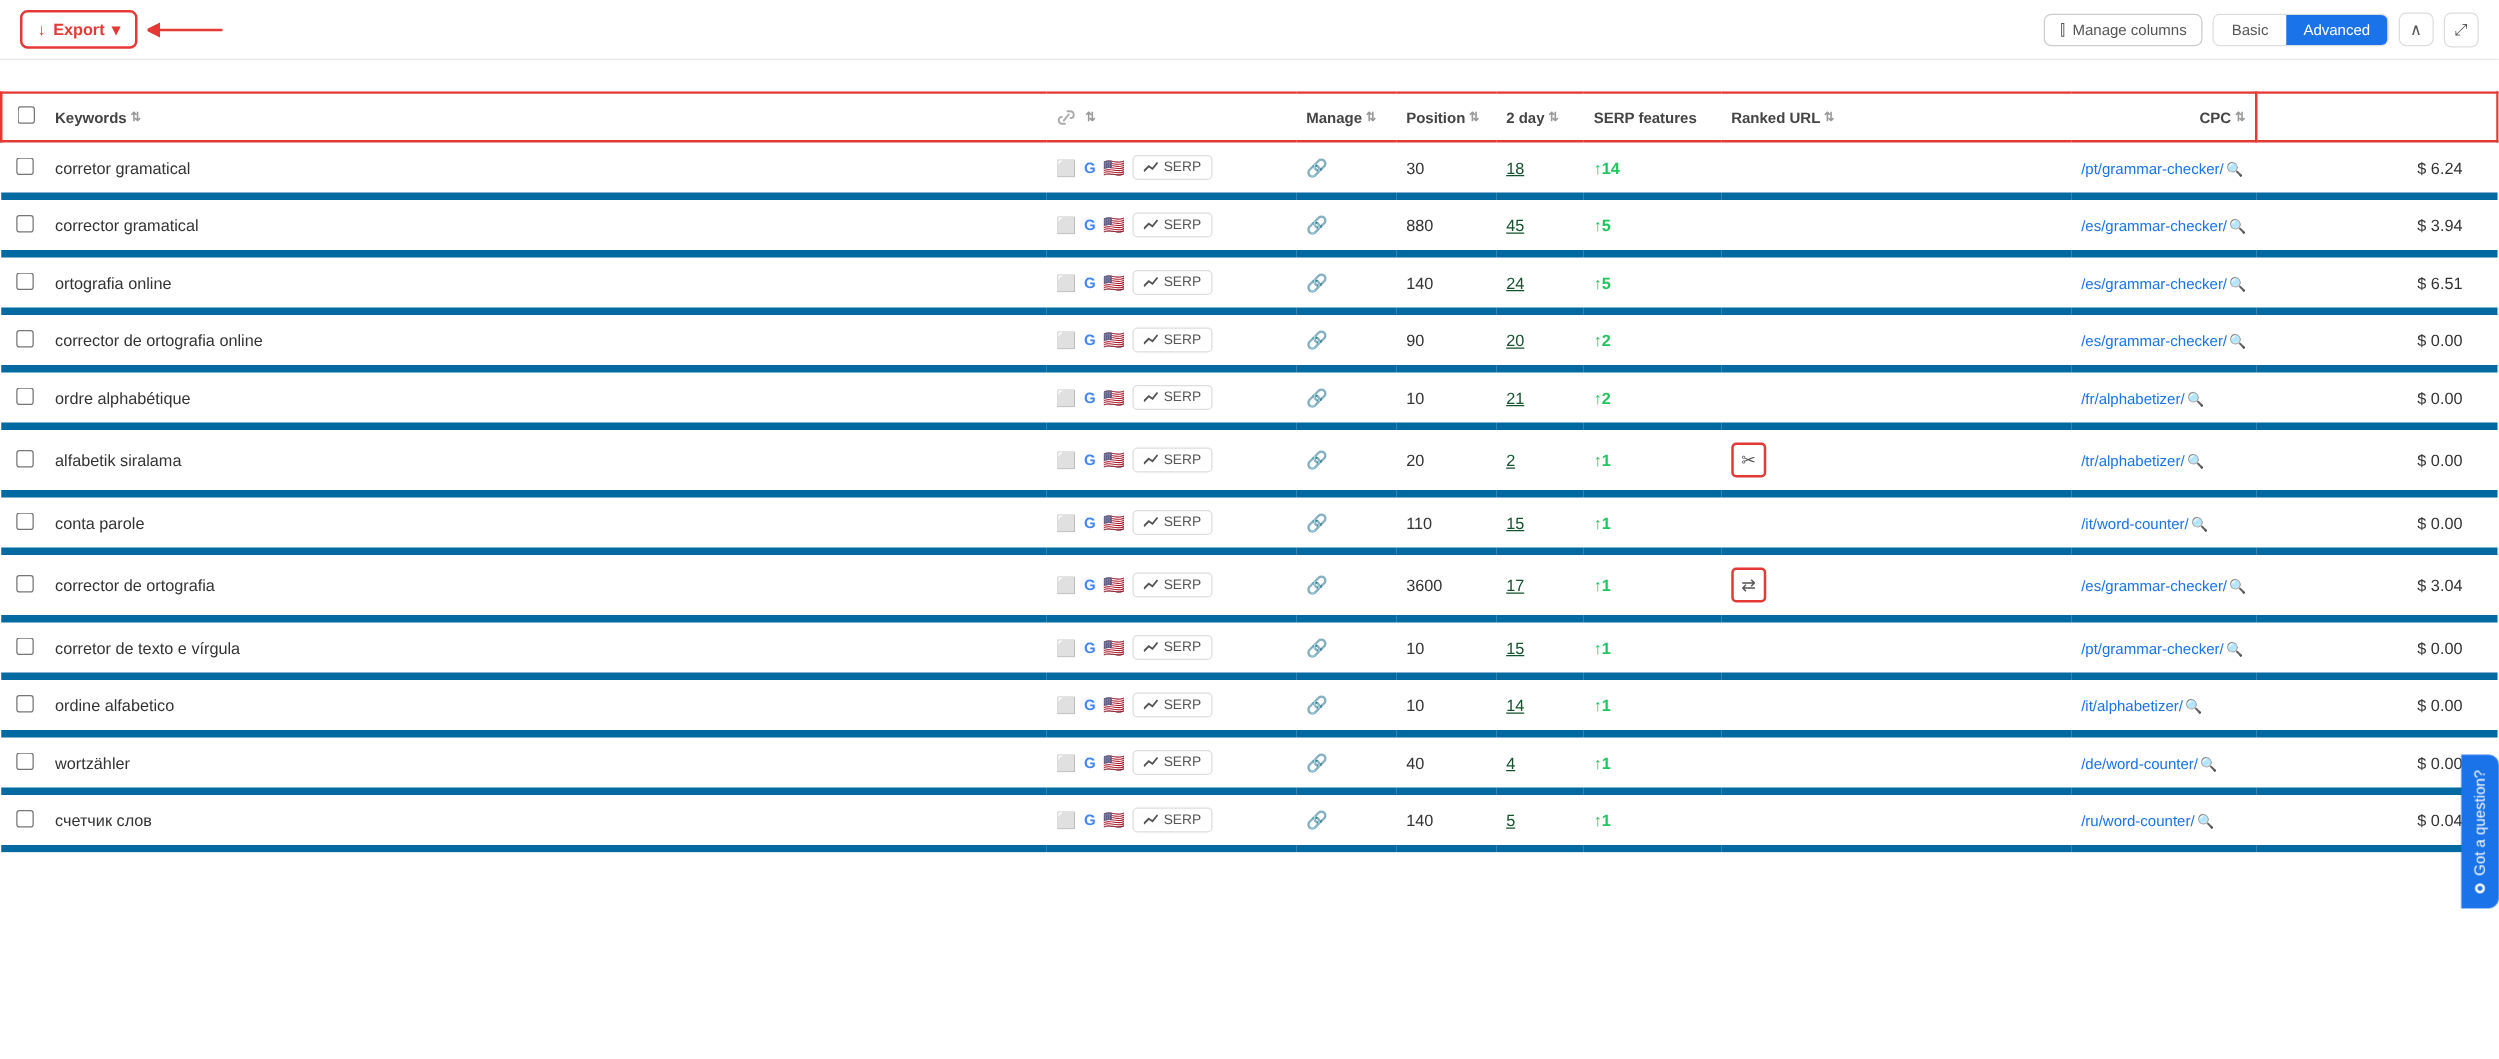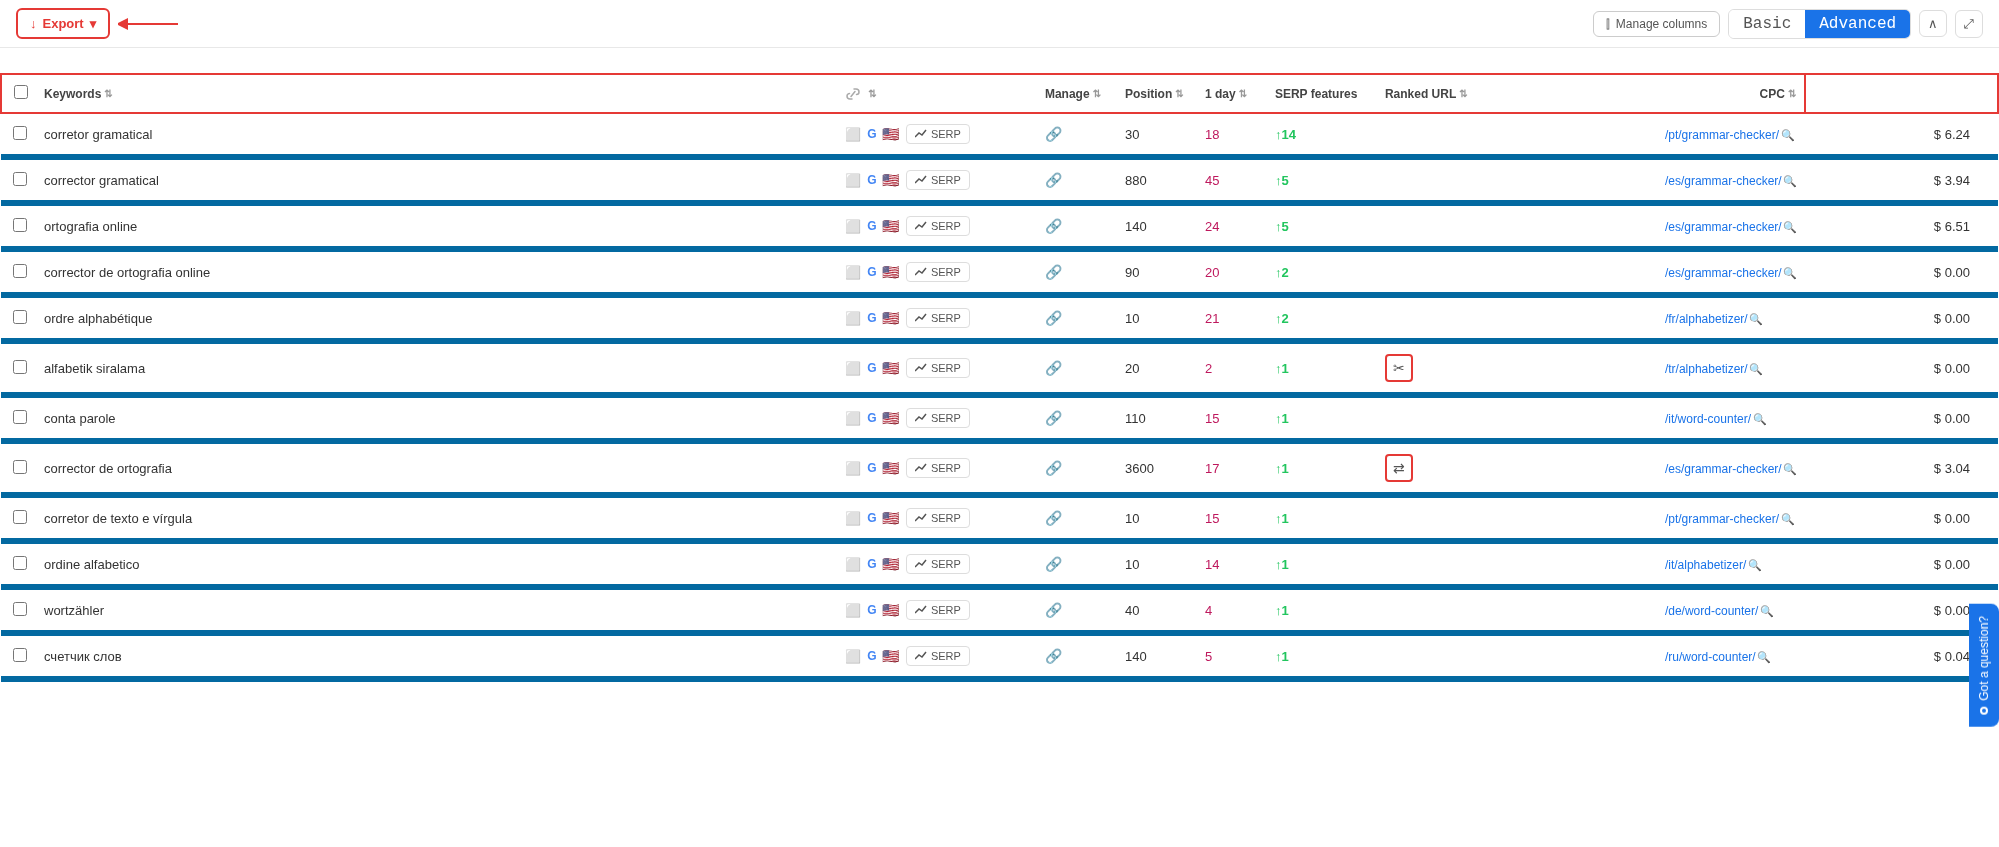--- a/index.html
+++ b/index.html
@@ -43,26 +43,25 @@
 
     .toggle-group {
       display: flex;
       border: 1px solid #ddd;
       border-radius: 6px;
       overflow: hidden;
     }
 
     .toggle-btn {
       padding: 5px 14px;
-      font-size: 16px;
+      font-size: 12px;
       border: none;
       cursor: pointer;
       background: #fff;
       color: #555;
-      font-family: Liberation Mono, monospace;
     }
 
     .toggle-btn.active {
       background: #1a73e8;
       color: #fff;
     }
 
     .icon-btn {
       border: 1px solid #ddd;
       background: #fff;
@@ -121,21 +120,21 @@
       color: #555;
       font-size: 11px;
       padding: 3px 8px;
       border-radius: 4px;
       cursor: pointer;
     }
 
     .link-icon { color: #f0b429; font-size: 14px; }
 
     .volume-val { color: #333; }
-    .position-val { color: #be185d; }
+    .position-val { color: #14532d; text-decoration: underline; }
 
     .change-up { color: #22c55e; font-weight: 600; }
 
     .ranked-url { color: #1a73e8; font-size: 12px; cursor: pointer; }
 
     .search-icon-small { color: #999; font-size: 11px; margin-left: 2px; }
 
     .cpc-val { color: #333; }
 
     .serp-feature-icon {
@@ -257,21 +256,21 @@
           </span>
         </th>
         <th class="position-col">
           <span class="col-sort">
             <span>Position</span>
             <span class="sort-arrows">⇅</span>
           </span>
         </th>
         <th class="day-col">
           <span class="col-sort">
-            <span>1 day</span>
+            <span>2 day</span>
             <span class="sort-arrows">⇅</span>
           </span>
         </th>
         <th class="serp-col">
           <span>SERP features</span>
         </th>
         <th class="url-col">
           <span class="col-sort">
             <span>Ranked URL</span>
             <span class="sort-arrows">⇅</span>

